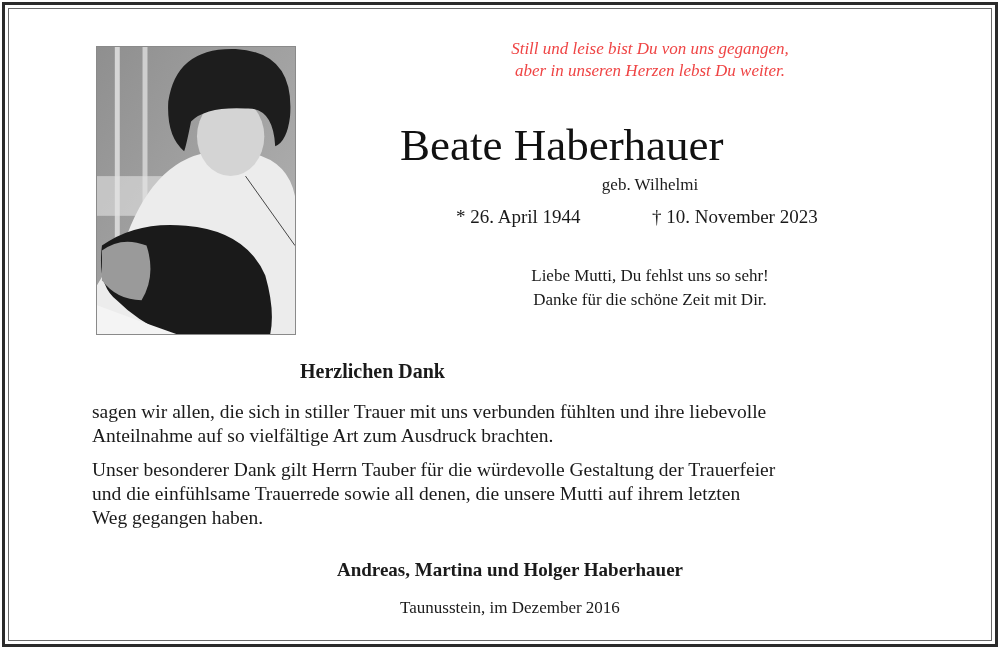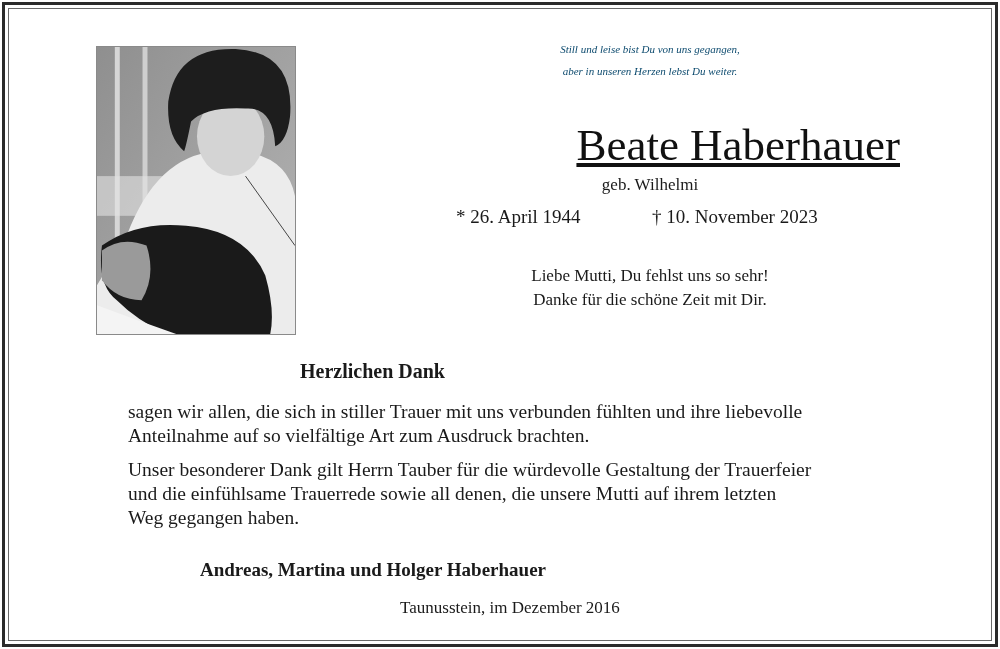--- a/index.html
+++ b/index.html
@@ -39,33 +39,32 @@
   }
   .photo svg { display: block; width: 100%; height: 100%; }
 
   
   .motto {
     position: absolute;
     left: 440px; top: 38px;
     width: 420px;
     text-align: center;
     font-style: italic;
-    font-size: 11px;
+    font-size: 17px;
     line-height: 22px;
-    color: #0c4a6e;
+    color: #ef4444;
   }
   .name {
     position: absolute;
     left: 400px; top: 118px;
     width: 500px;
-    text-align: right;
+    text-align: left;
     font-size: 45px;
     line-height: 54px;
     color: #111;
-    text-decoration: underline;
   }
   .birthname {
     position: absolute;
     left: 500px; top: 174px;
     width: 300px;
     text-align: center;
     font-size: 17px;
     line-height: 22px;
   }
   .dates {
@@ -95,25 +94,26 @@
     line-height: 26px;
   }
   .body-text {
     position: absolute;
     left: 92px; top: 400px;
     width: 840px;
     font-size: 19.5px;
     line-height: 24px;
   }
   .body-text p { margin: 0 0 10px 0; }
-  .body-text .line { display: block; white-space: nowrap; margin-left: 36px; }
+  .body-text .line { display: block; white-space: nowrap; }
   .signature {
     position: absolute;
     left: 200px; top: 557px;
     width: 620px;
+    text-align: center;
     font-weight: bold;
     font-size: 19px;
     line-height: 26px;
   }
   .place-date {
     position: absolute;
     left: 300px; top: 596px;
     width: 420px;
     text-align: center;
     font-size: 17px;

